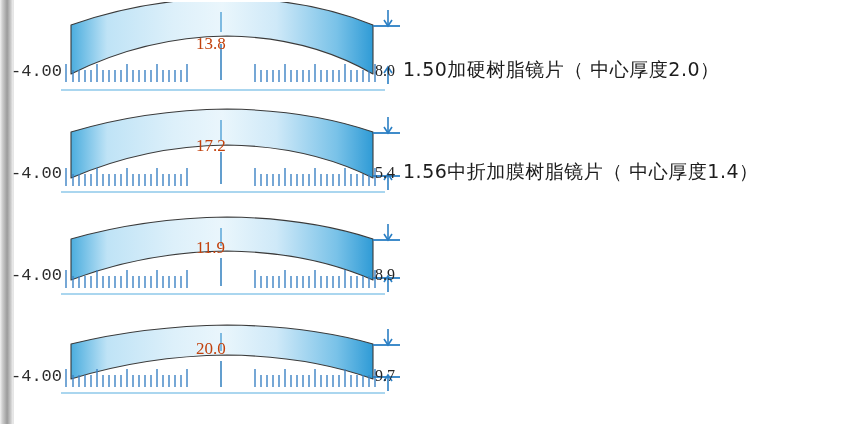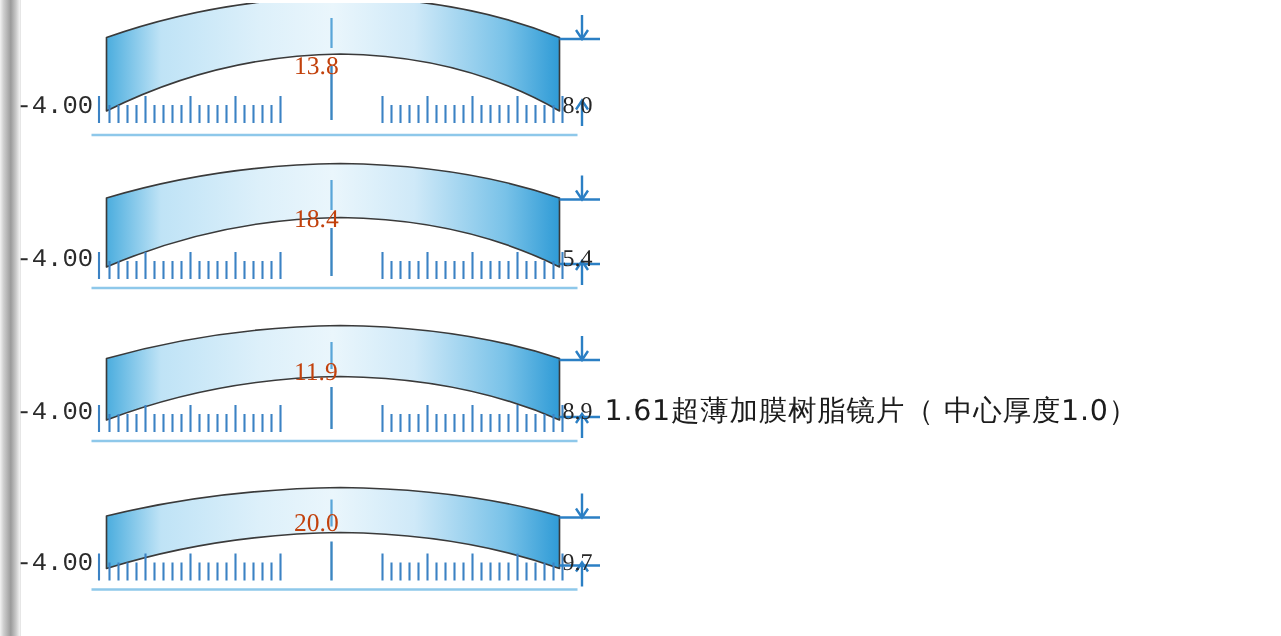--- a/index.html
+++ b/index.html
@@ -188,20 +188,21 @@
           <path d="M 329 18 L 333 24 L 337 18" fill="none"></path>
         </g>
         <g stroke="#2b7fc4" stroke-width="1.6" fill="none">
           <line x1="333" y1="82" x2="333" y2="66"></line>
           <path d="M 329 71 L 333 65 L 337 71" fill="none"></path>
         </g>
       </svg>
     </div>
     <div class="center-value">13.8</div>
     <div class="edge-value">8.0</div>
+    <div class="lens-name">1.50加硬树脂镜片（ 中心厚度2.0）</div>
   </div>
 
   <div class="lens-row row-1">
     <div class="power-label">-4.00</div>
     <div class="lens-svg">
       <svg width="345" height="105" viewBox="0 0 345 105" xmlns="http://www.w3.org/2000/svg">
         <defs>
           <linearGradient id="lg1" x1="0" y1="0" x2="1" y2="0">
             <stop offset="0%" stop-color="#4badde"></stop>
             <stop offset="12%" stop-color="#bfe3f6"></stop>
@@ -267,22 +268,23 @@
         <g stroke="#2b7fc4" stroke-width="1.6" fill="none">
           <line x1="333" y1="13" x2="333" y2="28"></line>
           <path d="M 329 23 L 333 29 L 337 23" fill="none"></path>
         </g>
         <g stroke="#2b7fc4" stroke-width="1.6" fill="none">
           <line x1="333" y1="86" x2="333" y2="71"></line>
           <path d="M 329 76 L 333 70 L 337 76" fill="none"></path>
         </g>
       </svg>
     </div>
-    <div class="center-value">18.4</div>
+    <div class="center-value">17.2</div>
     <div class="edge-value">5.4</div>
+    <div class="lens-name">1.56中折加膜树脂镜片（ 中心厚度1.4）</div>
   </div>
 
   <div class="lens-row row-2">
     <div class="power-label">-4.00</div>
     <div class="lens-svg">
       <svg width="345" height="105" viewBox="0 0 345 105" xmlns="http://www.w3.org/2000/svg">
         <defs>
           <linearGradient id="lg2" x1="0" y1="0" x2="1" y2="0">
             <stop offset="0%" stop-color="#4badde"></stop>
             <stop offset="12%" stop-color="#bfe3f6"></stop>
@@ -350,21 +352,20 @@
           <path d="M 329 28 L 333 34 L 337 28" fill="none"></path>
         </g>
         <g stroke="#2b7fc4" stroke-width="1.6" fill="none">
           <line x1="333" y1="86" x2="333" y2="71"></line>
           <path d="M 329 76 L 333 70 L 337 76" fill="none"></path>
         </g>
       </svg>
     </div>
     <div class="center-value">11.9</div>
     <div class="edge-value">8.9</div>
-    <div class="lens-name">1.61超薄加膜树脂镜片（ 中心厚度1.0）</div>
   </div>
 
   <div class="lens-row row-3">
     <div class="power-label">-4.00</div>
     <div class="lens-svg">
       <svg width="345" height="105" viewBox="0 0 345 105" xmlns="http://www.w3.org/2000/svg">
         <defs>
           <linearGradient id="lg3" x1="0" y1="0" x2="1" y2="0">
             <stop offset="0%" stop-color="#4badde"></stop>
             <stop offset="12%" stop-color="#bfe3f6"></stop>

